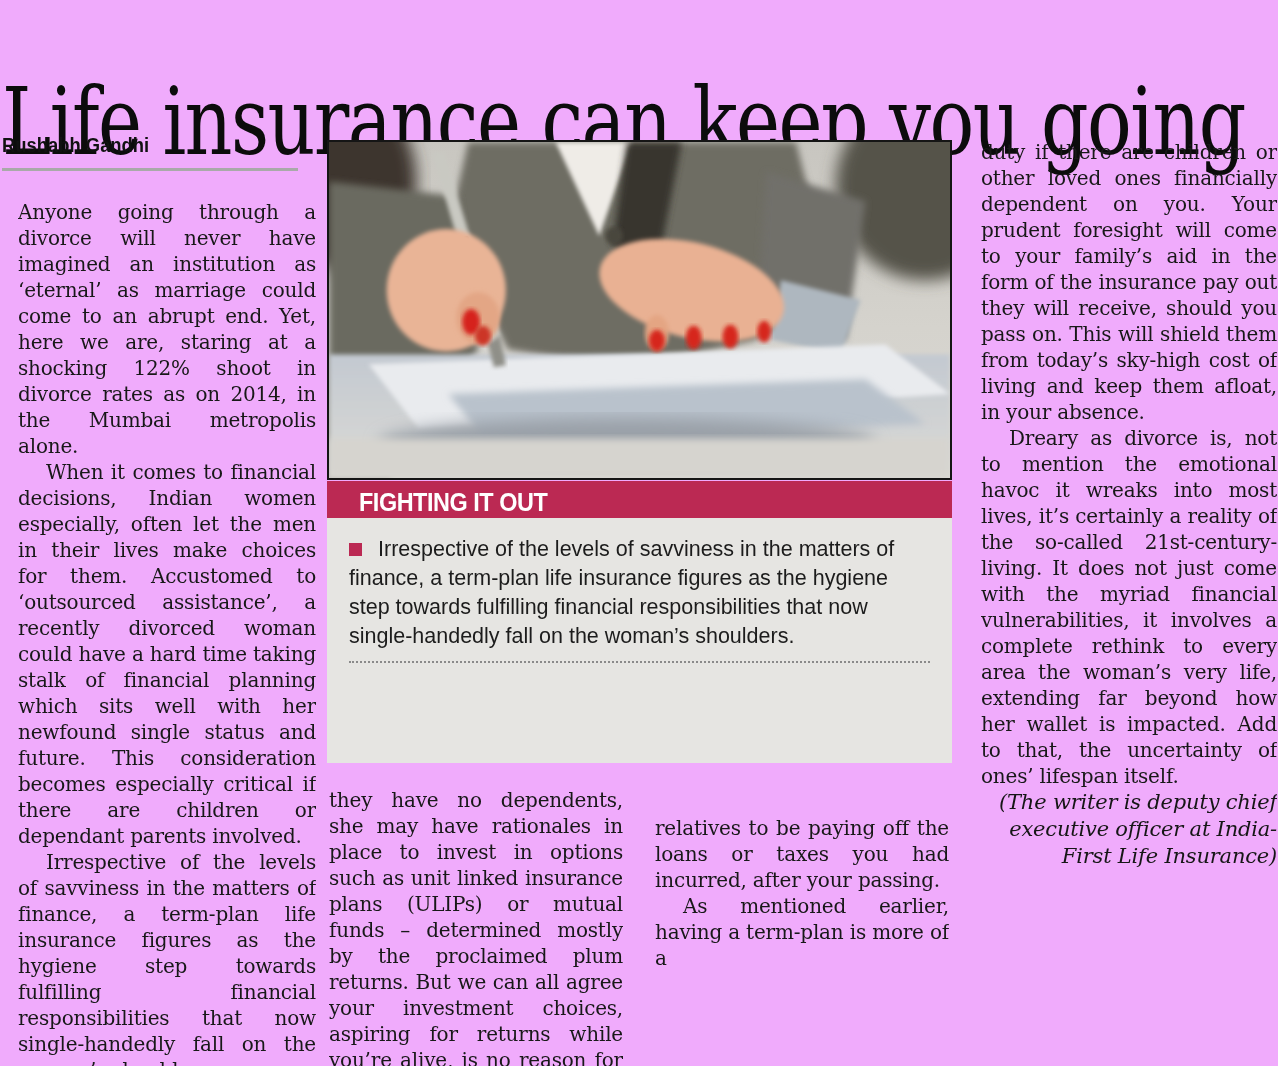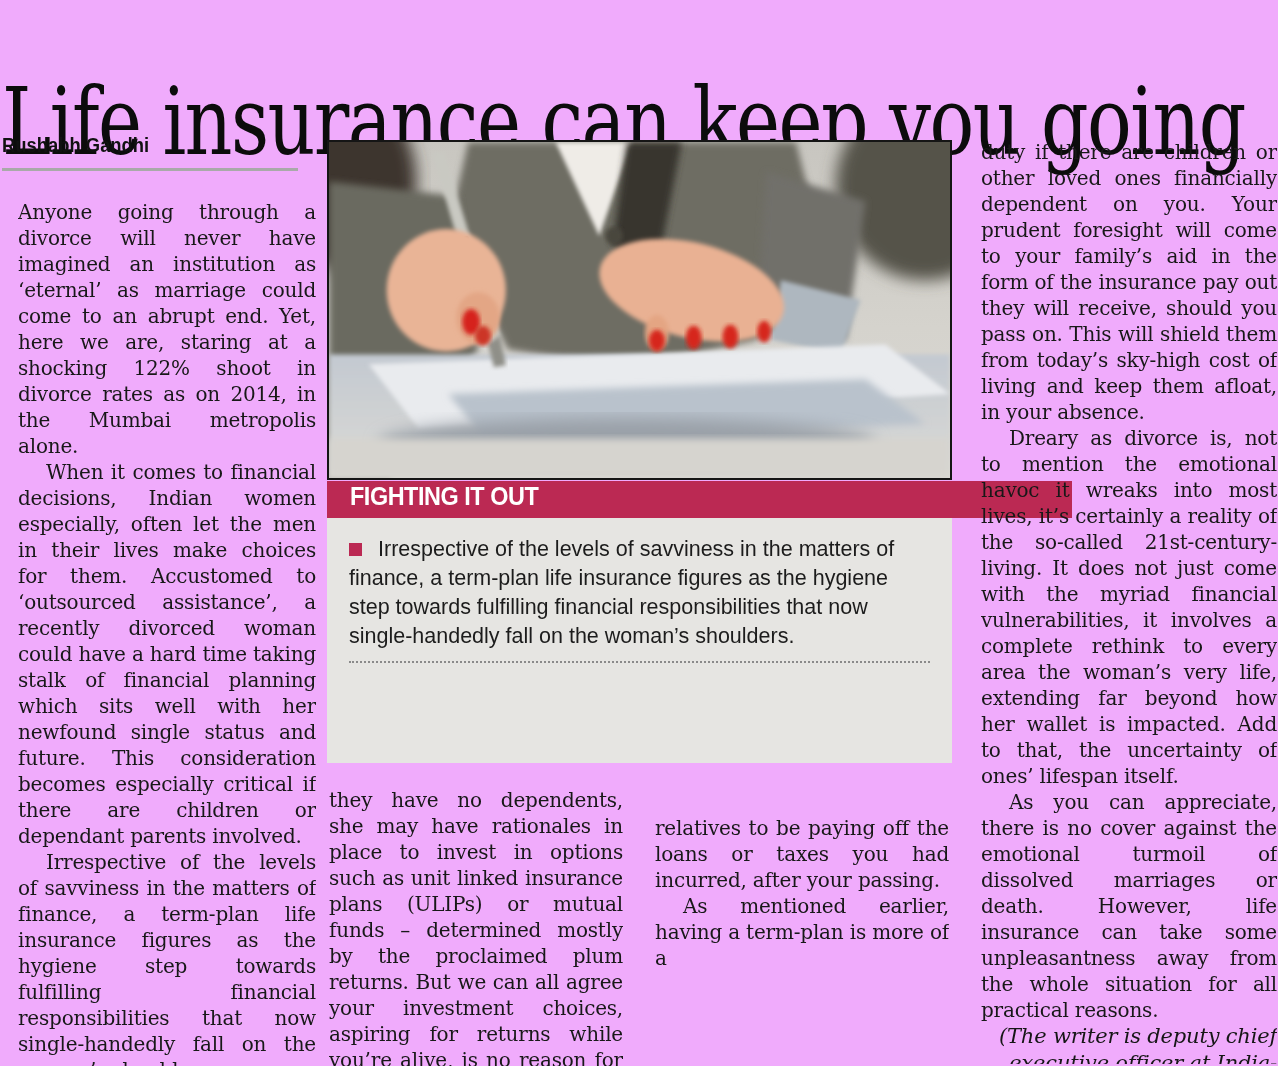--- a/index.html
+++ b/index.html
@@ -21,22 +21,22 @@
   #col2{left:329px;top:787px;width:294px;height:279px;}
   #col3{left:655px;top:815px;width:294px;height:279px;}
   #col4{left:981px;top:139px;width:296px;height:925px;}
 
   .attribution{margin-top:16px;text-align:right;font-style:italic;font-size:21px;line-height:27px;color:#161616;}
 
   .photo-frame{position:absolute;left:327px;top:140px;width:625px;height:340px;
                border:2px solid #151515;box-sizing:border-box;background:#cfcdc6;}
   .photo-frame svg{display:block;width:100%;height:100%;}
 
-  .infobox-banner{position:absolute;left:327px;top:481px;width:745px;height:37px;
-                  background:var(--accent,#bb2953);display:flex;align-items:flex-start;box-sizing:border-box;padding-left:23px;}
+  .infobox-banner{position:absolute;left:327px;top:481px;width:625px;height:37px;
+                  background:var(--accent,#bb2953);display:flex;align-items:flex-end;box-sizing:border-box;padding-left:32px;}
   .infobox-banner .banner-label{font-family:"Liberation Sans", sans-serif;font-weight:bold;font-size:26px;
                   color:#ffffff;letter-spacing:-0.5px;transform:scaleX(0.9);transform-origin:left center;}
 
   .infobox-body{position:absolute;left:327px;top:518px;width:625px;height:245px;background:var(--box-bg,#e6e5e2);
                 box-sizing:border-box;padding:17px 22px 0 22px;font-family:"Liberation Sans", sans-serif;
                 font-size:21.5px;line-height:29px;color:#1c1c1c;}
   .bullet-item{margin:0;}
   .bullet-item.bold{font-weight:bold;}
   .sq{display:inline-block;width:13px;height:13px;background:var(--accent,#bb2953);
       margin-right:16px;vertical-align:baseline;position:relative;top:0px;}
@@ -137,17 +137,16 @@
   </div>
 
   <div class="col" id="col3">
     <p>relatives to be paying off the loans or taxes you had incurred, after your passing.</p>
     <p class="indent">As mentioned earlier, having a term-plan is more of a</p>
   </div>
 
   <div class="col" id="col4">
     <p>duty if there are children or other loved ones financially dependent on you. Your prudent foresight will come to your family’s aid in the form of the insurance pay out they will receive, should you pass on. This will shield them from today’s sky-high cost of living and keep them afloat, in your absence.</p>
     <p class="indent">Dreary as divorce is, not to mention the emotional havoc it wreaks into most lives, it’s certainly a reality of the so-called 21st-century-living. It does not just come with the myriad financial vulnerabilities, it involves a complete rethink to every area the woman’s very life, extending far beyond how her wallet is impacted. Add to that, the uncertainty of ones’ lifespan itself.</p>
-    <p class="indent">As you can appreciate, there is no cover against the emotional turmoil of dissolved marriages or death. However, life insurance can take some unpleasantness away from the whole situation for all practical reasons.</p>
     <p class="attribution">(The writer is deputy chief executive officer at India-First Life Insurance)</p>
   </div>
 
 </div>
 
 </body></html>

